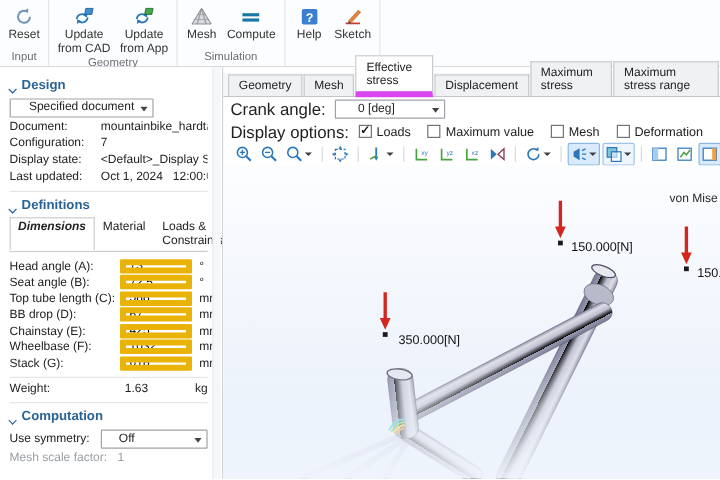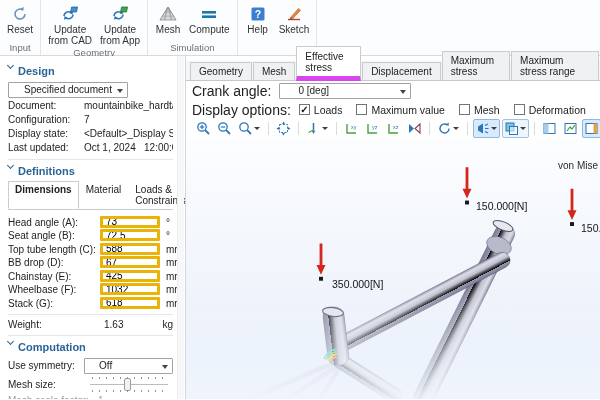--- a/index.html
+++ b/index.html
@@ -19,42 +19,42 @@
 
   
   .body-row { display:flex; height:343px; }
   .panel { width:186px; background:#fff; border-right:1px solid #d4d7da; position:relative;
     padding:4px 12px 0 8px; overflow:hidden; }
   .panel-scroll { position:absolute; top:0; right:1px; width:7px; height:100%;
     background:#f6f7f8; border-left:1px solid #ececee; }
   .main { flex:1; display:flex; flex-direction:column; background:#fff; min-width:0; }
 
   
-  .sect-h { display:flex; align-items:flex-start; gap:5px; color:#2a6496; font-weight:bold;
+  .sect-h { display:flex; align-items:flex-end; gap:5px; color:#2a6496; font-weight:bold;
     font-size:11px; margin:5px 0 4px 0; }
   .chev { width:5px; height:5px; border:solid #2a6496; border-width:0 0 1.5px 1.5px;
     transform:rotate(-45deg); margin-top:-2px; }
   .hr { border-top:1px solid #e4e6e9; margin:5px 0 2px 0; }
   .prow { display:flex; align-items:center; height:13px; margin-bottom:1px; }
   .prow.tall { height:17px; }
   .plbl { width:76px; flex:none; font-size:10px; color:#222; }
   .pval { font-size:10px; color:#222; white-space:pre; overflow:hidden; }
   .combo { background:#fff; border:1px solid #9fa3a8; border-radius:1px; height:16px;
     display:flex; align-items:center; position:relative; padding:0 14px 0 14px; font-size:10px; }
   .combo .carr { position:absolute; right:4px; top:6px; width:0; height:0;
     border-left:3.5px solid transparent; border-right:3.5px solid transparent; border-top:4px solid #444; }
-  .combo.w120 { width:120px;justify-content:center; } .combo.w92 { width:92px; } .combo.w112 { width:132px; padding-left:18px;}
+  .combo.w120 { width:120px;justify-content:center; } .combo.w92 { width:92px; } .combo.w112 { width:92px; padding-left:18px;}
 
   .tabs2 { display:flex; border-bottom:1px solid #c9cccf; margin:2px 0 4px 0; }
   .tab2 { font-size:10px; padding:2px 6px 2px 6px; border:1px solid transparent; color:#222; }
-  .tab2.active { background:#fff; border-color:#c9cccf; border-bottom-color:#fff; font-weight:bold; }
+  .tab2.active { background:#fff; border-color:#c9cccf; border-bottom-color:#fff; font-weight:bold;font-style:italic; }
 
   .frow { display:flex; align-items:flex-end; height:13.5px; }
   .flbl { width:92px; flex:none; font-size:10px; }
-  .fld { width:60px; height:12px; border:3px solid #eab308; border-radius:1px; font-size:10px;
+  .fld { width:60px; height:12px; border:5px solid #eab308; border-radius:1px; font-size:10px;
     padding:0 3px; font-family:"Liberation Sans",sans-serif; }
   .funit { margin-left:6px; font-size:10px; }
   .dim { color:#9aa0a6; }
 
   .slider { position:relative; width:78px; height:17px; margin:0 6px; flex:none; }
   .slider .ticks { position:absolute; left:2px; right:2px; height:2px;
     background:repeating-linear-gradient(90deg,#8f9398 0 1px,transparent 1px 7px); }
   .slider .ticks.top { top:1px; } .slider .ticks.bot { bottom:1px; }
   .slider .track { position:absolute; left:0; right:0; top:8px; height:1px; background:#b9bcbf; }
   .slider .thumb { position:absolute; left:34px; top:2px; width:7px; height:13px;
@@ -290,31 +290,20 @@
     </div>
 
     <div class="prow tall">
       <span class="plbl">Use symmetry:</span>
       <div class="combo w92">
         <span>Off</span>
         <span class="carr"></span>
       </div>
     </div>
 
-    <div class="prow" style="height:18px">
-      <span class="plbl">Mesh size:</span>
-      <span class="pval">Finer</span>
-      <div class="slider">
-        <div class="ticks top"></div>
-        <div class="track"></div>
-        <div class="thumb"></div>
-        <div class="ticks bot"></div>
-      </div>
-      <span class="pval">Coarser</span>
-    </div>
 
     <div class="prow">
       <span class="plbl dim" style="width:90px">Mesh scale factor:</span>
       <span class="pval dim">1</span>
     </div>
 
     <div class="panel-scroll"></div>
   </div>
 
   <div class="main">

